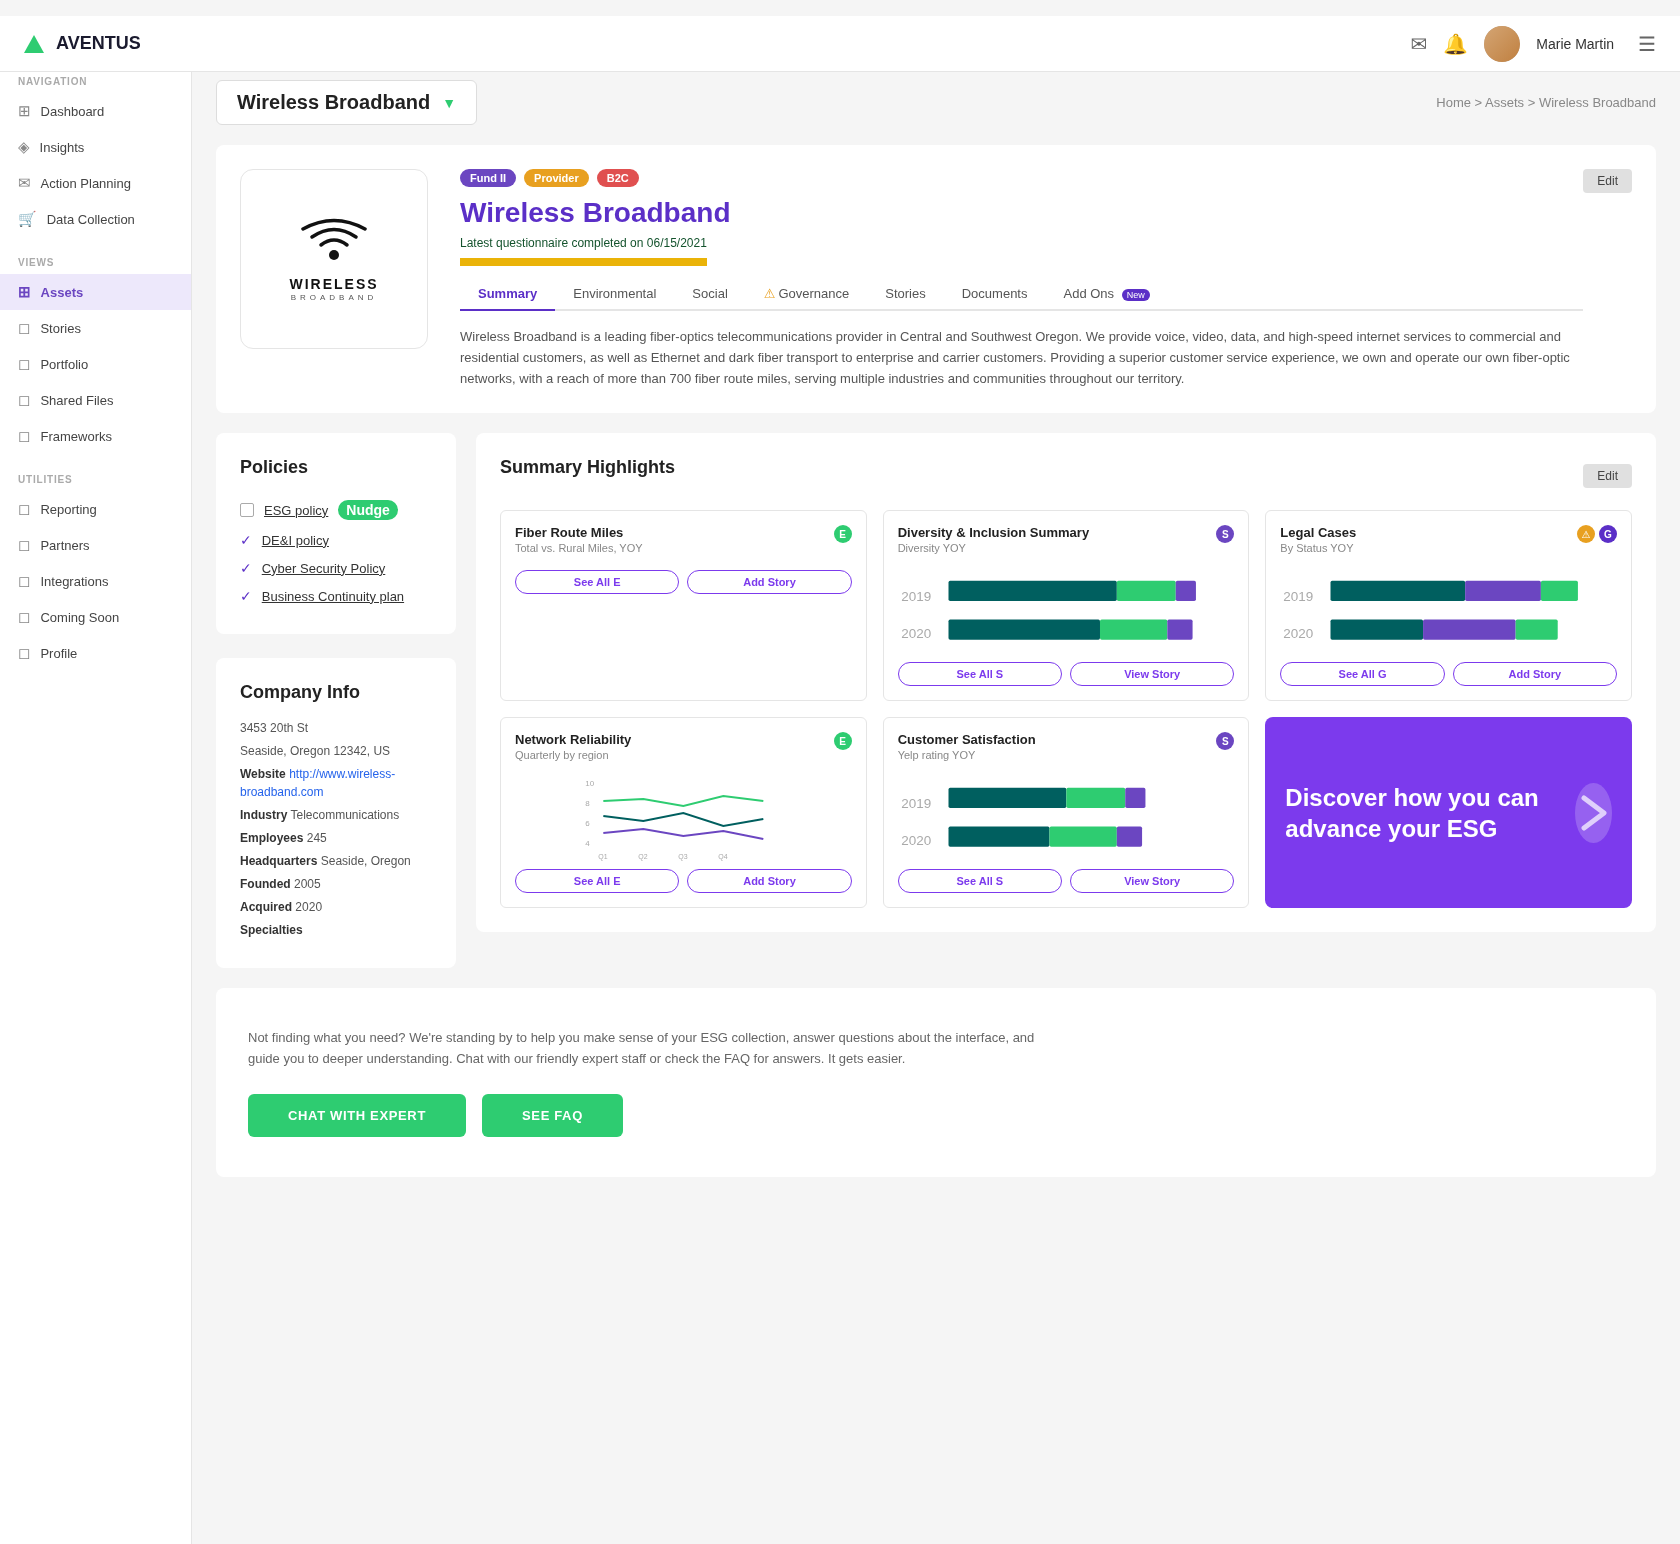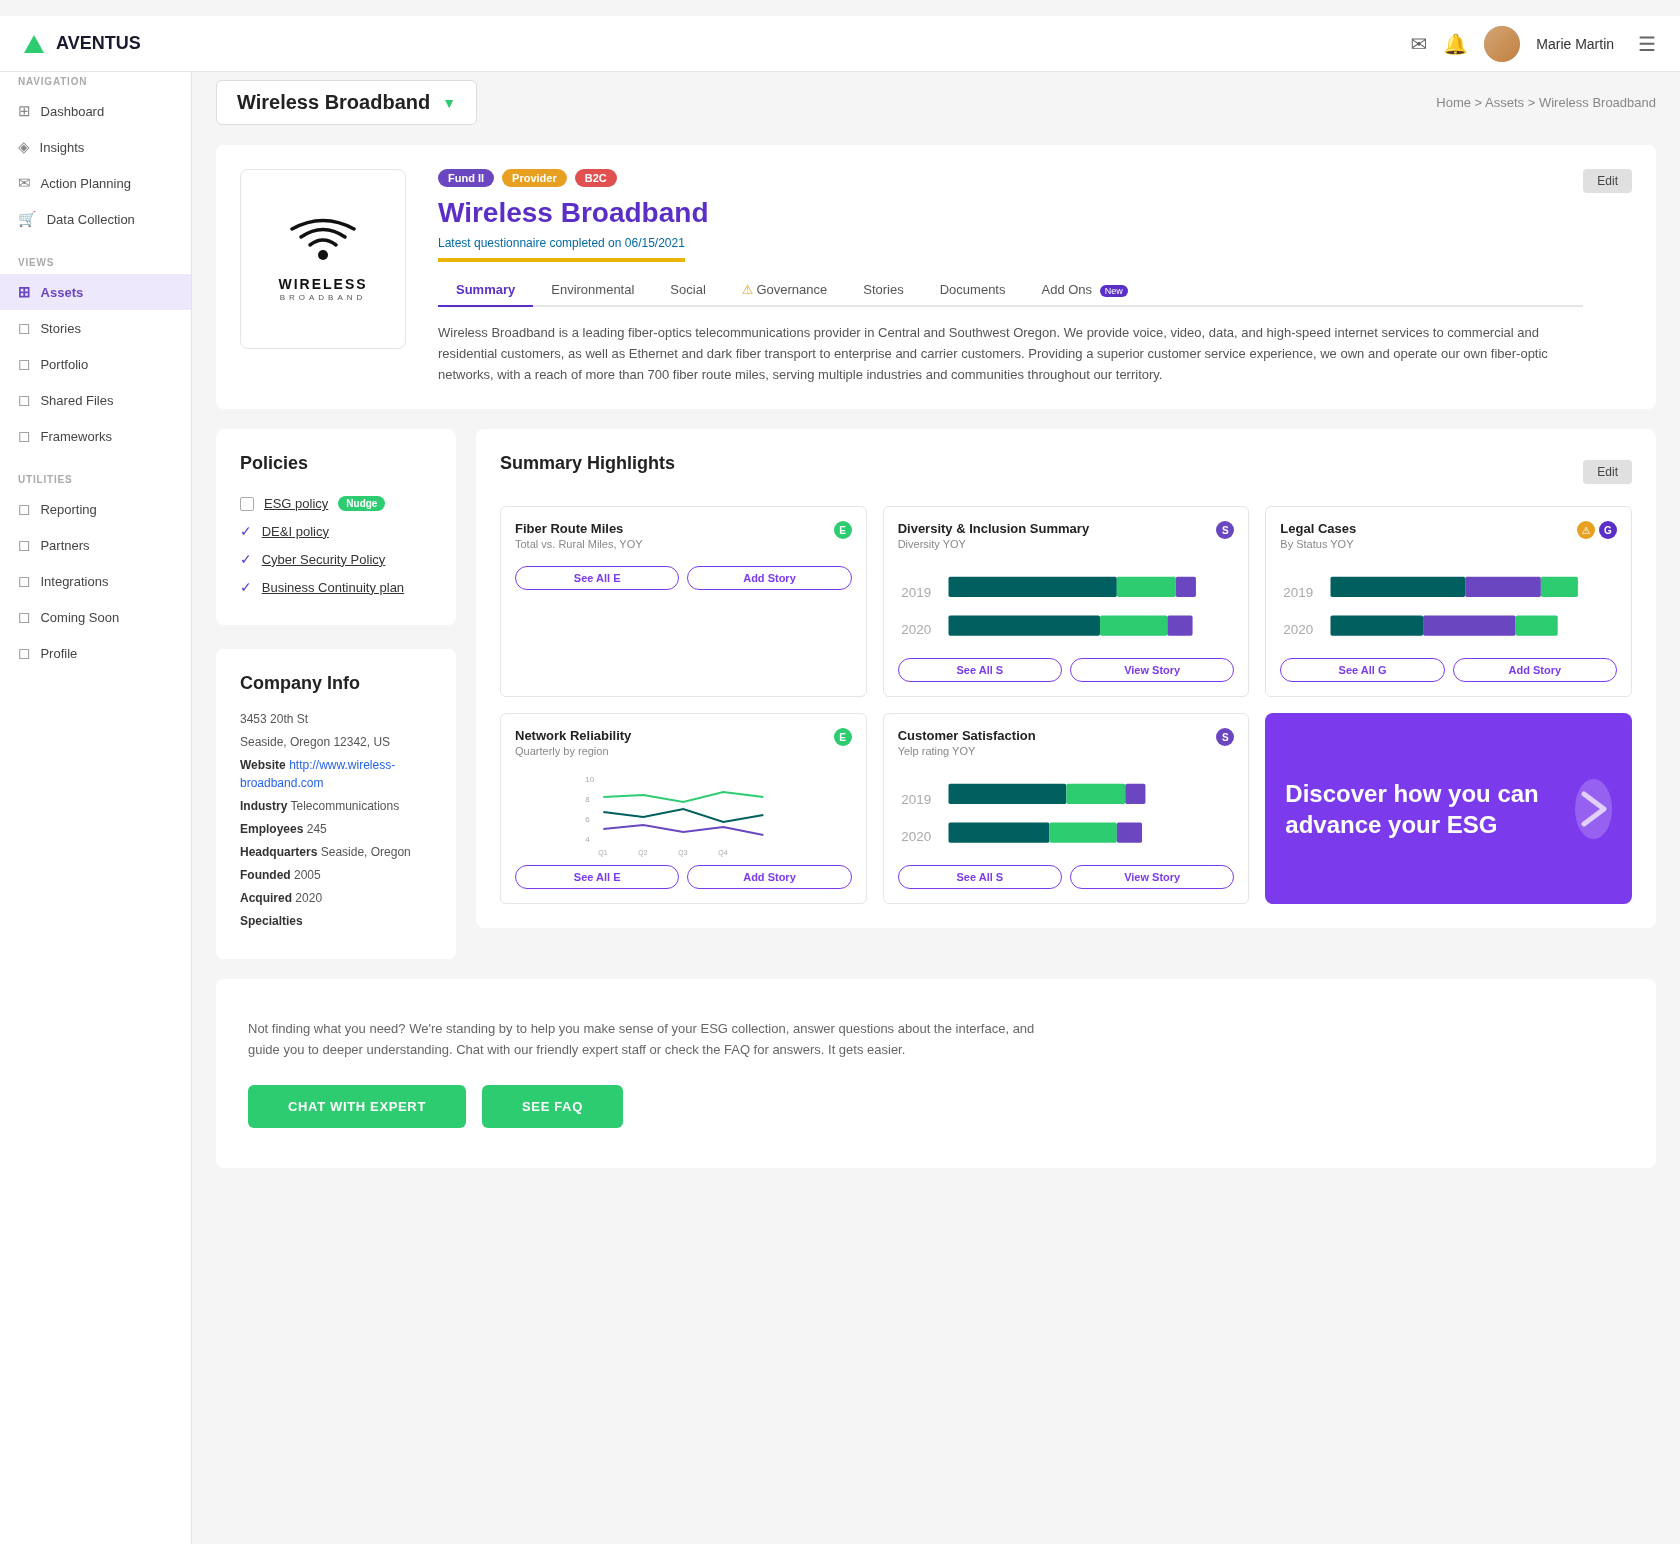--- a/index.html
+++ b/index.html
@@ -95,24 +95,24 @@
     .content-card {
       background: #fff;
       border-radius: 8px;
       padding: 24px;
       margin-bottom: 20px;
     }
 
     
     .company-header { display: flex; gap: 32px; align-items: flex-start; }
     .company-logo-box {
-      width: 166px;
+      width: 188px;
       height: 180px;
       border: 1px solid #e5e5e5;
-      border-radius: 8px;
+      border-radius: 13px;
       display: flex;
       align-items: center;
       justify-content: center;
       flex-shrink: 0;
       background: #fff;
     }
 
     .company-info-right { flex: 1; }
     .tags { display: flex; gap: 8px; margin-bottom: 10px; }
     .tag {
@@ -132,21 +132,21 @@
       border: none;
       border-radius: 4px;
       padding: 5px 14px;
       font-size: 12px;
       cursor: pointer;
       color: #444;
       float: right;
     }
 
     .company-name { font-size: 28px; font-weight: 700; color: #5b2fc7; margin-bottom: 4px; }
-    .questionnaire-date { font-size: 12px; color: #0369a1; border-bottom: 4px solid #eab308; padding-bottom: 8px; margin-bottom: 12px; display: inline-block; }
+    .questionnaire-date { font-size: 12px; color: #14532d; border-bottom: 8px solid #eab308; padding-bottom: 8px; margin-bottom: 12px; display: inline-block; }
 
     
     .tabs { display: flex; gap: 0; border-bottom: 2px solid #e5e5e5; margin-bottom: 16px; }
     .tab {
       padding: 8px 18px;
       font-size: 13px;
       color: #555;
       cursor: pointer;
       border-bottom: 2px solid transparent;
       margin-bottom: -2px;
@@ -177,21 +177,21 @@
       align-items: center;
       gap: 10px;
       padding: 6px 0;
       font-size: 13px;
     }
     .policy-check { color: #5b2fc7; font-size: 14px; }
     .policy-link { color: #333; text-decoration: underline; cursor: pointer; }
     .nudge-badge {
       background: #2ecc71;
       color: #fff;
-      font-size: 10px;
+      font-size: 14px;
       font-weight: 700;
       padding: 2px 8px;
       border-radius: 10px;
     }
     .policy-checkbox {
       width: 14px; height: 14px;
       border: 1.5px solid #aaa;
       border-radius: 2px;
       display: inline-block;
     }

